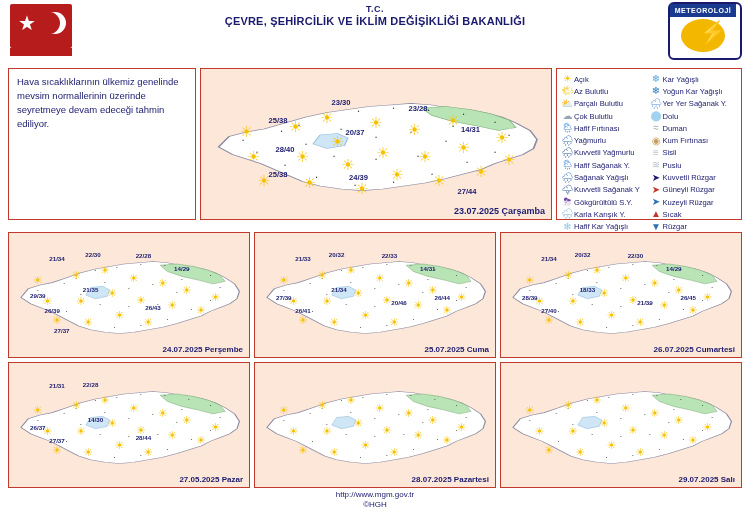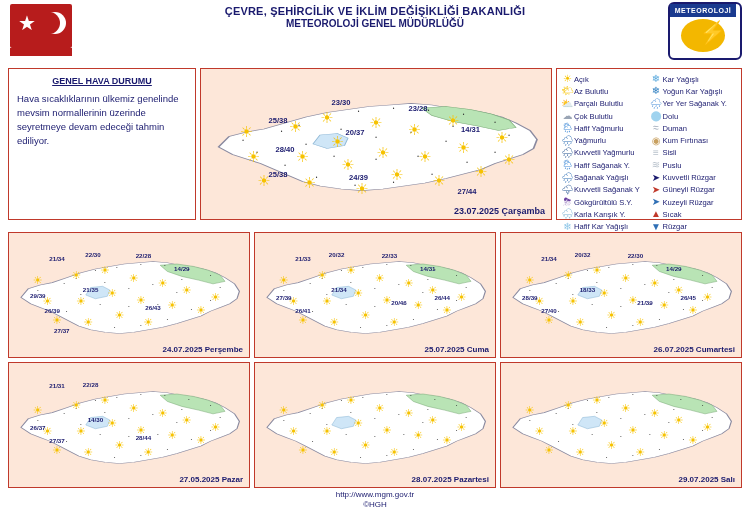--- a/index.html
+++ b/index.html
@@ -122,35 +122,34 @@
 <div class="header">
   <div class="logo-left">
     <div class="flag">
       <div class="moon"></div>
       <div class="star">★</div>
     </div>
     <div class="base"></div>
   </div>
 
   <div class="title">
+    <div class="l1">T.C.</div>
     <div class="l2">ÇEVRE, ŞEHİRCİLİK VE İKLİM DEĞİŞİKLİĞİ BAKANLIĞI</div>
-    <div class="l3">METEOROLOJİ GENEL MÜDÜRLÜĞÜ</div>
   </div>
 
 
   <div class="logo-right">
     <div class="ring"></div>
     <div class="band">METEOROLOJİ</div>
     <div class="circle"></div>
     <div class="bolt">⚡</div>
   </div>
 </div>
 
 <div class="panel" id="info">
-  <div class="ttl">GENEL HAVA DURUMU</div>
   <div class="txt">Hava sıcaklıklarının ülkemiz genelinde mevsim normallerinin üzerinde seyretmeye devam edeceği tahmin ediliyor.</div>
 </div>
 
 <div class="panel" id="legend">
   <div class="leg-cols">
     <div class="leg-col" id="leg-left">
         <div class="leg-row">
           <span class="leg-ico" style="color: rgb(246, 194, 0);">☀</span>
           <span class="leg-lbl">Açık</span>
         </div>
@@ -161,21 +160,21 @@
         <div class="leg-row">
           <span class="leg-ico" style="color: rgb(207, 214, 224);">⛅</span>
           <span class="leg-lbl">Parçalı Bulutlu</span>
         </div>
         <div class="leg-row">
           <span class="leg-ico" style="color: rgb(154, 165, 181);">☁</span>
           <span class="leg-lbl">Çok Bulutlu</span>
         </div>
         <div class="leg-row">
           <span class="leg-ico" style="color: rgb(74, 144, 217);">🌦</span>
-          <span class="leg-lbl">Hafif Yağmurlu</span>
+          <span class="leg-lbl">Hafif Fırtınası</span>
         </div>
         <div class="leg-row">
           <span class="leg-ico" style="color: rgb(47, 111, 181);">🌧</span>
           <span class="leg-lbl">Yağmurlu</span>
         </div>
         <div class="leg-row">
           <span class="leg-ico" style="color: rgb(31, 79, 143);">🌧</span>
           <span class="leg-lbl">Kuvvetli Yağmurlu</span>
         </div>
         <div class="leg-row">

